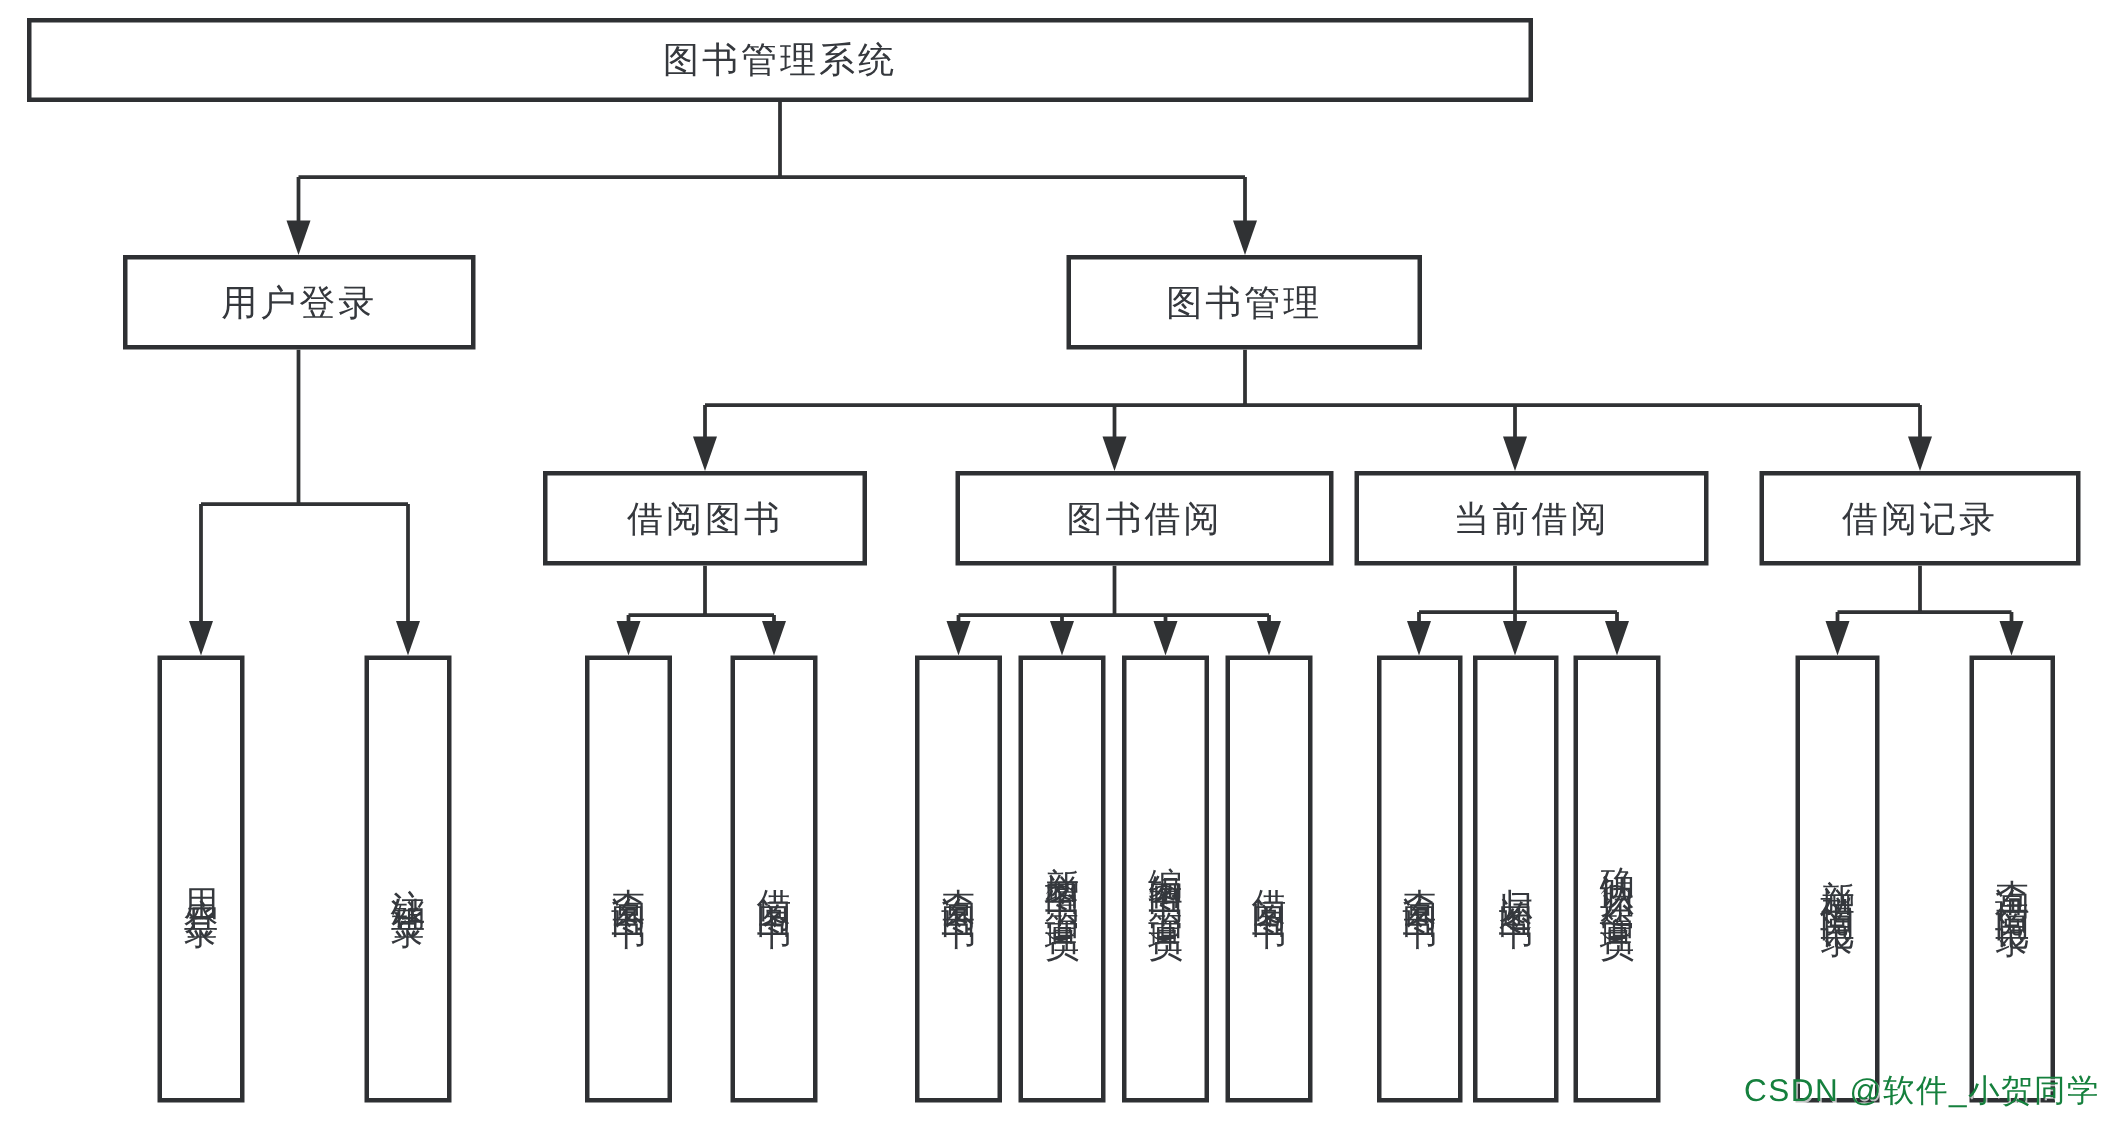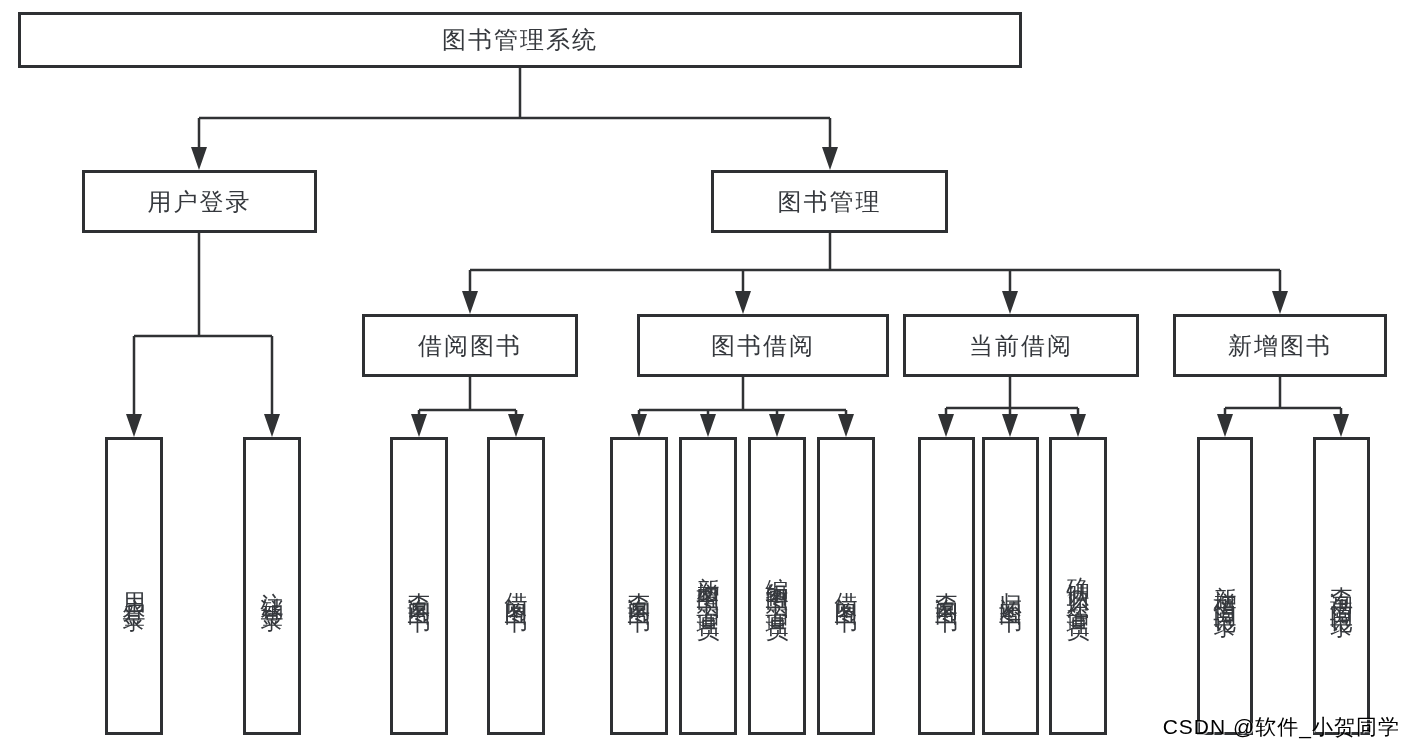--- a/index.html
+++ b/index.html
@@ -14,21 +14,21 @@
     color:#35383d;
   }
   .root{left:18px;top:12px;width:1004px;height:56px;font-size:24px;letter-spacing:2px;}
   .hnode{height:63px;font-size:24px;letter-spacing:2px;}
   .leaf{top:437px;height:298px;}
   .vtext{
     writing-mode:vertical-rl;text-orientation:mixed;
     letter-spacing:6px;line-height:1;font-size:23px;white-space:nowrap;
   }
   .watermark{
-    position:absolute;right:5px;bottom:6px;font-size:21px;color:#000000;
+    position:absolute;right:5px;bottom:6px;font-size:21px;color:#15803d;
     letter-spacing:1px;text-shadow:1px 1px 0 rgba(255,255,255,0.7);
   }
 </style>
 </head>
 <body>
 
 <div class="canvas">
 
   <svg class="wires" width="1405" height="747" viewBox="0 0 1405 747">
     <g stroke="#303234" stroke-width="2.5" fill="none">
@@ -84,21 +84,21 @@
   <div class="box hnode" style="left:362px;top:314px;width:216px">
     <span>借阅图书</span>
   </div>
   <div class="box hnode" style="left:637px;top:314px;width:252px">
     <span>图书借阅</span>
   </div>
   <div class="box hnode" style="left:903px;top:314px;width:236px">
     <span>当前借阅</span>
   </div>
   <div class="box hnode" style="left:1173px;top:314px;width:214px">
-    <span>新增图书</span>
+    <span>借阅记录</span>
   </div>
 
   <div class="box leaf" style="left:105px;width:58px">
     <span class="vtext">用户登录</span>
   </div>
   <div class="box leaf" style="left:243px;width:58px">
     <span class="vtext">注销登录</span>
   </div>
 
   <div class="box leaf" style="left:390px;width:58px">

